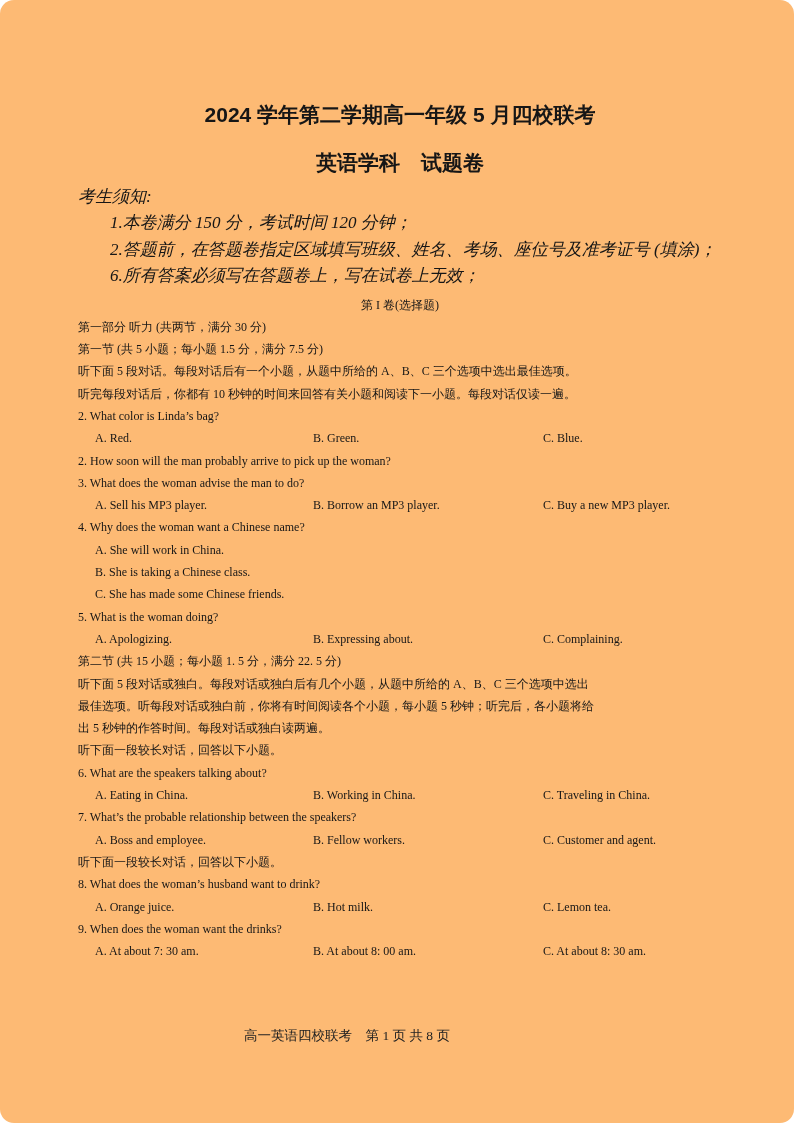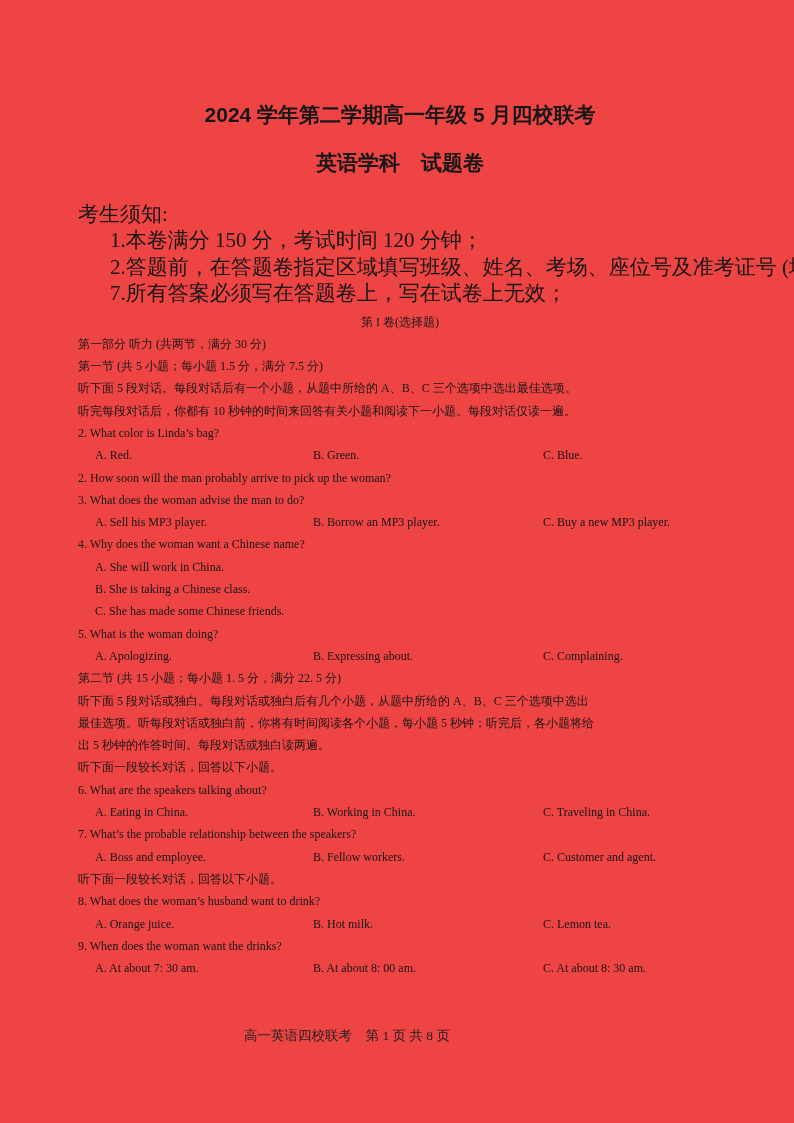--- a/index.html
+++ b/index.html
@@ -1,23 +1,24 @@
 <!DOCTYPE html>
 <html><head>
 <meta charset="utf-8">
 <style>
   html, body { margin: 0; padding: 0; background: #ffffff; }
   .page {
     position: relative;
     width: 794px;
     height: 1123px;
-    background: #ef4444;
+    background: #fdba74;
     color: #161616;
     font-family: "Liberation Serif", "DejaVu Serif", serif;
     overflow: hidden;
+    border-radius: 14px;
   }
   .content {
     position: absolute;
     left: 78px;
     top: 0;
     width: 644px;
   }
   .title {
     margin-top: 101px;
     text-align: center;
@@ -28,22 +29,23 @@
   }
   .subtitle {
     margin-top: 20px;
     text-align: center;
     font-family: "Liberation Sans", "DejaVu Sans", sans-serif;
     font-weight: 700;
     font-size: 21px;
     line-height: 28px;
   }
   .notice {
-    margin-top: 24px;
-    font-size: 21px;
+    margin-top: 7px;
+    font-size: 17px;
+    font-style: italic;
   }
   .notice-heading { line-height: 26px; white-space: nowrap; }
   .notice-item { margin-left: 32px; line-height: 26.5px; white-space: nowrap; }
   .bodytext {
     margin-top: 4px;
     font-size: 12px;
   }
   .line { line-height: 22.3px; white-space: nowrap; }
   .center { text-align: center; }
   .opts-row {
@@ -76,21 +78,21 @@
 <div class="page">
   <div class="content">
 
     <div class="title">2024 学年第二学期高一年级 5 月四校联考</div>
     <div class="subtitle">英语学科　试题卷</div>
 
     <div class="notice">
       <div class="notice-heading">考生须知:</div>
       <div class="notice-item">1.本卷满分 150 分，考试时间 120 分钟；</div>
       <div class="notice-item">2.答题前，在答题卷指定区域填写班级、姓名、考场、座位号及准考证号 (填涂)；</div>
-      <div class="notice-item">7.所有答案必须写在答题卷上，写在试卷上无效；</div>
+      <div class="notice-item">6.所有答案必须写在答题卷上，写在试卷上无效；</div>
     </div>
 
     <div class="bodytext">
       <div class="line center">第 I 卷(选择题)</div>
       <div class="line">第一部分 听力 (共两节，满分 30 分)</div>
       <div class="line">第一节 (共 5 小题；每小题 1.5 分，满分 7.5 分)</div>
       <div class="line">听下面 5 段对话。每段对话后有一个小题，从题中所给的 A、B、C 三个选项中选出最佳选项。</div>
       <div class="line">听完每段对话后，你都有 10 秒钟的时间来回答有关小题和阅读下一小题。每段对话仅读一遍。</div>
 
       <div>

